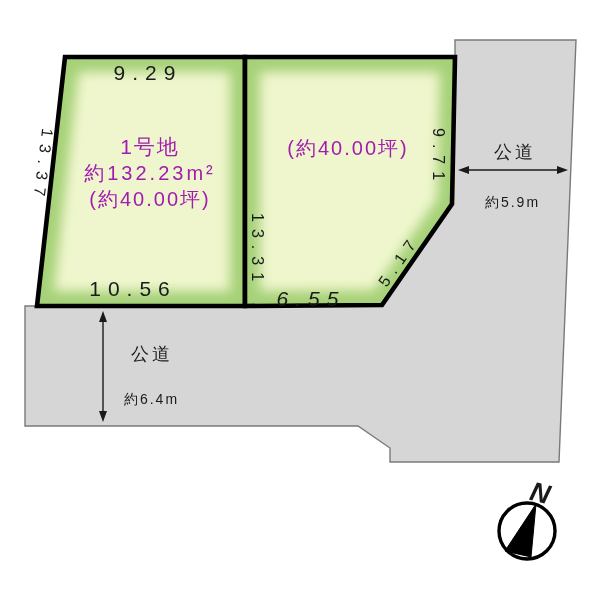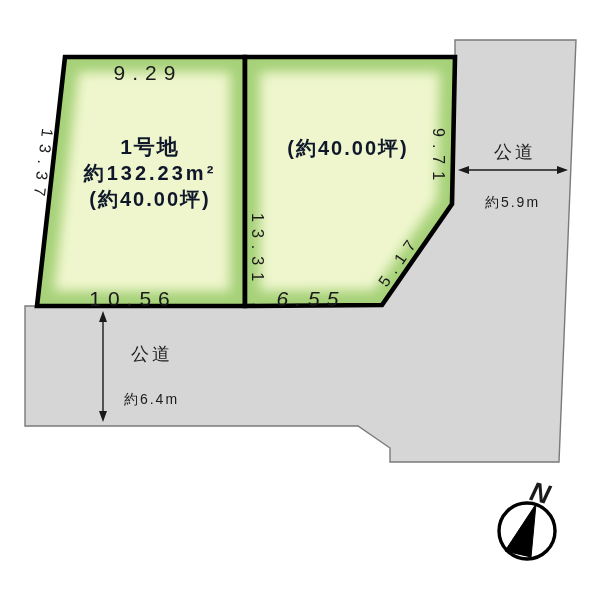--- a/index.html
+++ b/index.html
@@ -20,21 +20,21 @@
   .compass-needle{fill:#000000;stroke:#000000;stroke-width:1;}
   .label{
     position:absolute;color:#1a1a1a;text-align:center;
     white-space:nowrap;line-height:1.2;
   }
   .dim{font-size:21px;letter-spacing:7px;}
   .dim-v{font-size:16px;letter-spacing:7px;transform-origin:center;}
   .rot90{transform:rotate(90deg);}
   .rot97{transform:rotate(97deg);}
   .rotm55{transform:rotate(-55deg);}
-  .lot-text{position:absolute;text-align:center;color:#0f172a;font-weight:bold;}
+  .lot-text{position:absolute;text-align:center;color:#a21caf;}
   .lot-name{font-size:21px;letter-spacing:2px;line-height:27px;}
   .lot-area{font-size:20px;letter-spacing:3px;line-height:26px;}
   .lot-tsubo{font-size:20px;letter-spacing:2px;line-height:26px;}
   .road-label{font-size:18px;letter-spacing:3px;}
   .road-width{font-size:14px;letter-spacing:2px;margin-top:21px;}
   .road-far{font-size:20px;letter-spacing:5px;}
   .north{font-size:27px;font-weight:bold;font-style:italic;transform:rotate(14deg);}
 </style>
 </head>
 <body>
@@ -83,21 +83,21 @@
     <g>
       <circle class="compass-circle" cx="527" cy="531" r="28"></circle>
       <polygon class="compass-needle" points="536,504 505,551 531,557"></polygon>
     </g>
   </svg>
 
   <div class="label dim" style="left:88px;top:60px;width:120px;">9.29</div>
   <div class="label dim-v rot97" style="left:-17px;top:156px;width:120px;">13.37</div>
   <div class="label dim-v rot90" style="left:197px;top:241px;width:120px;">13.31</div>
   <div class="label dim-v rot90" style="left:383px;top:148px;width:110px;">9.71</div>
-  <div class="label dim" style="left:73px;top:286px;width:120px;">10.56</div>
+  <div class="label dim" style="left:73px;top:276px;width:120px;">10.56</div>
   <div class="label dim" style="left:251px;top:286px;width:120px;font-style:italic;">6.55</div>
   <div class="label dim-v rotm55" style="left:349px;top:251px;width:100px;">5.17</div>
 
   <div class="lot-text" style="left:40px;top:133px;width:220px;">
     <div class="lot-name">1号地</div>
     <div class="lot-area">約132.23m²</div>
     <div class="lot-tsubo">(約40.00坪)</div>
   </div>
 
   <div class="lot-text" style="left:242px;top:135px;width:212px;">

